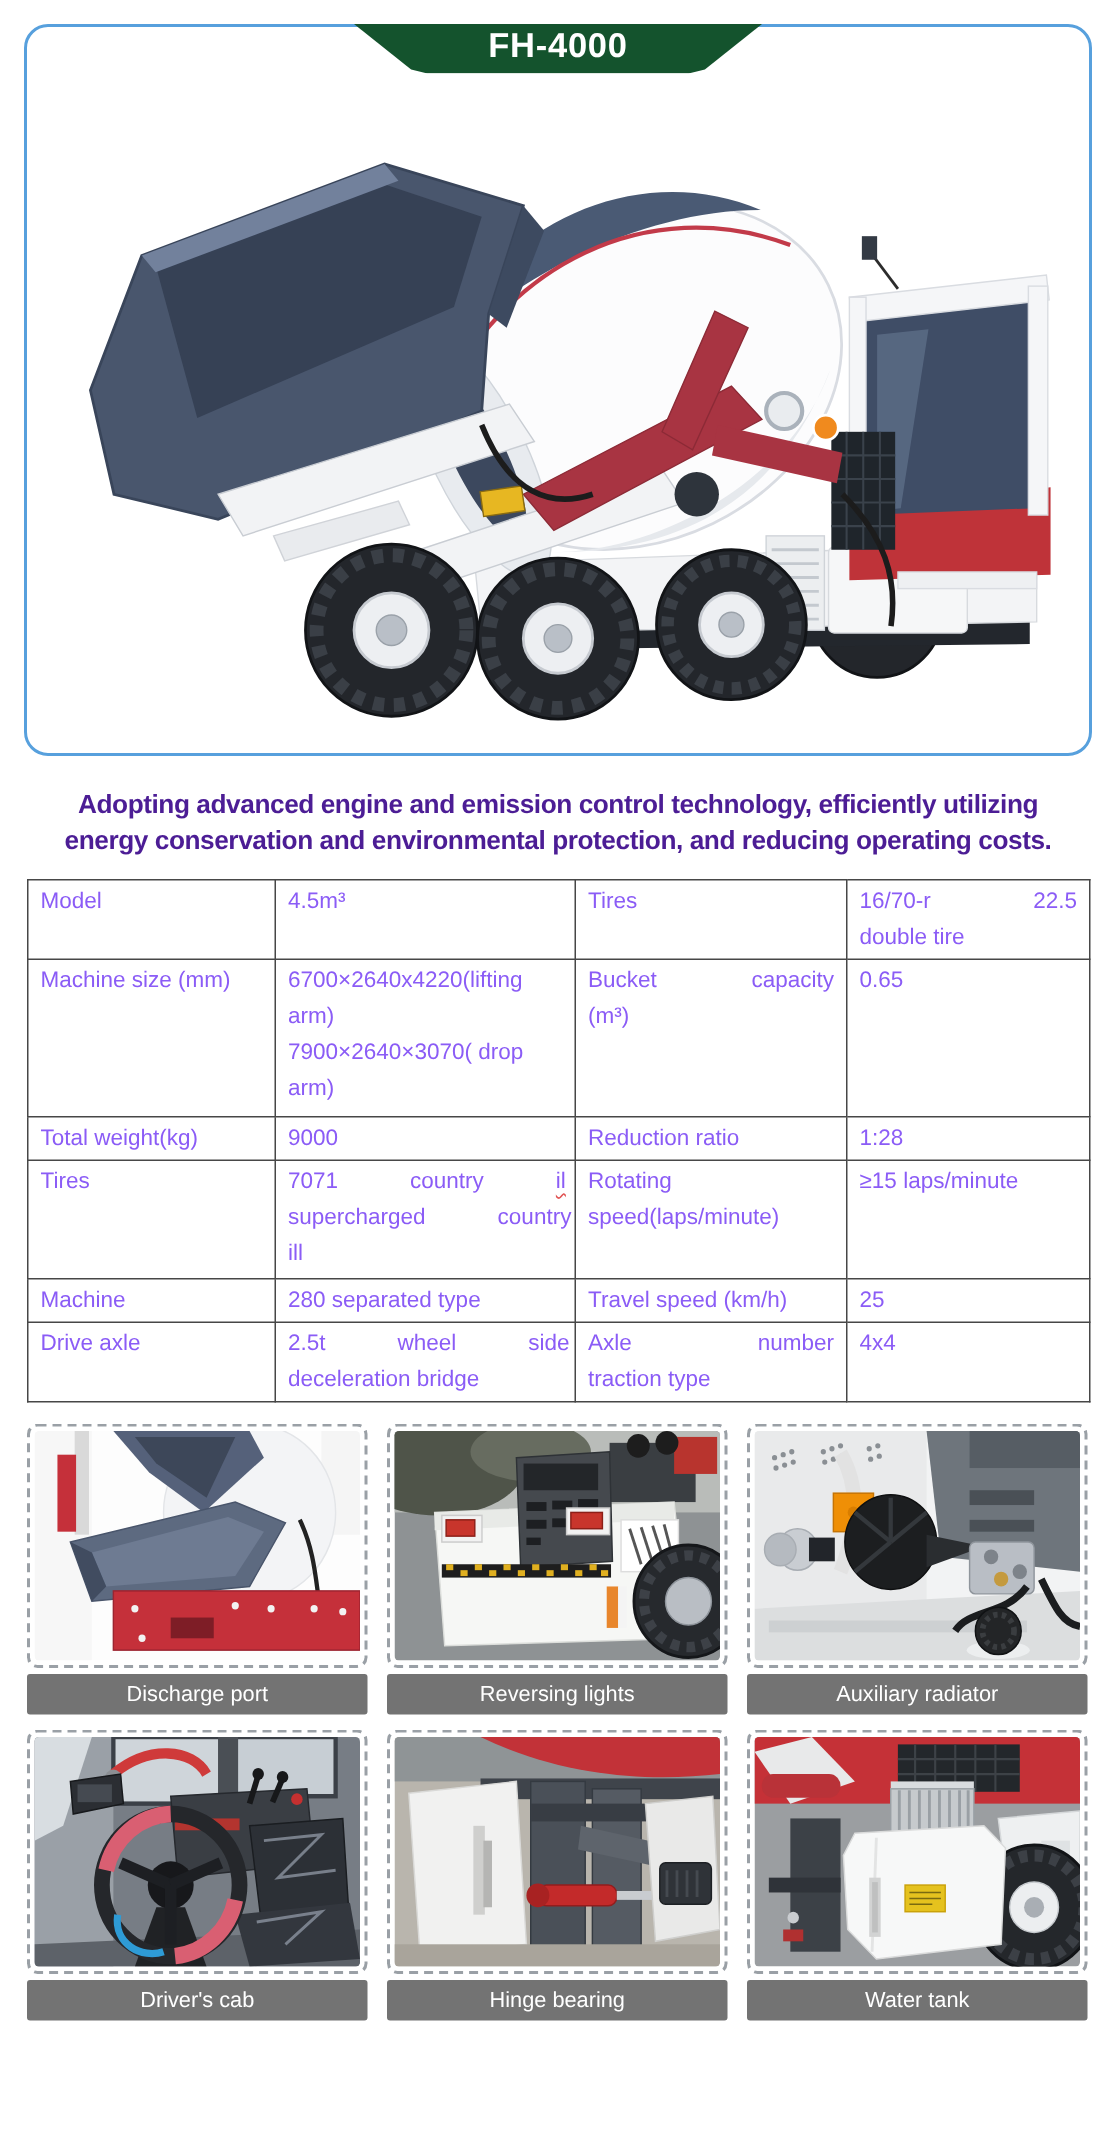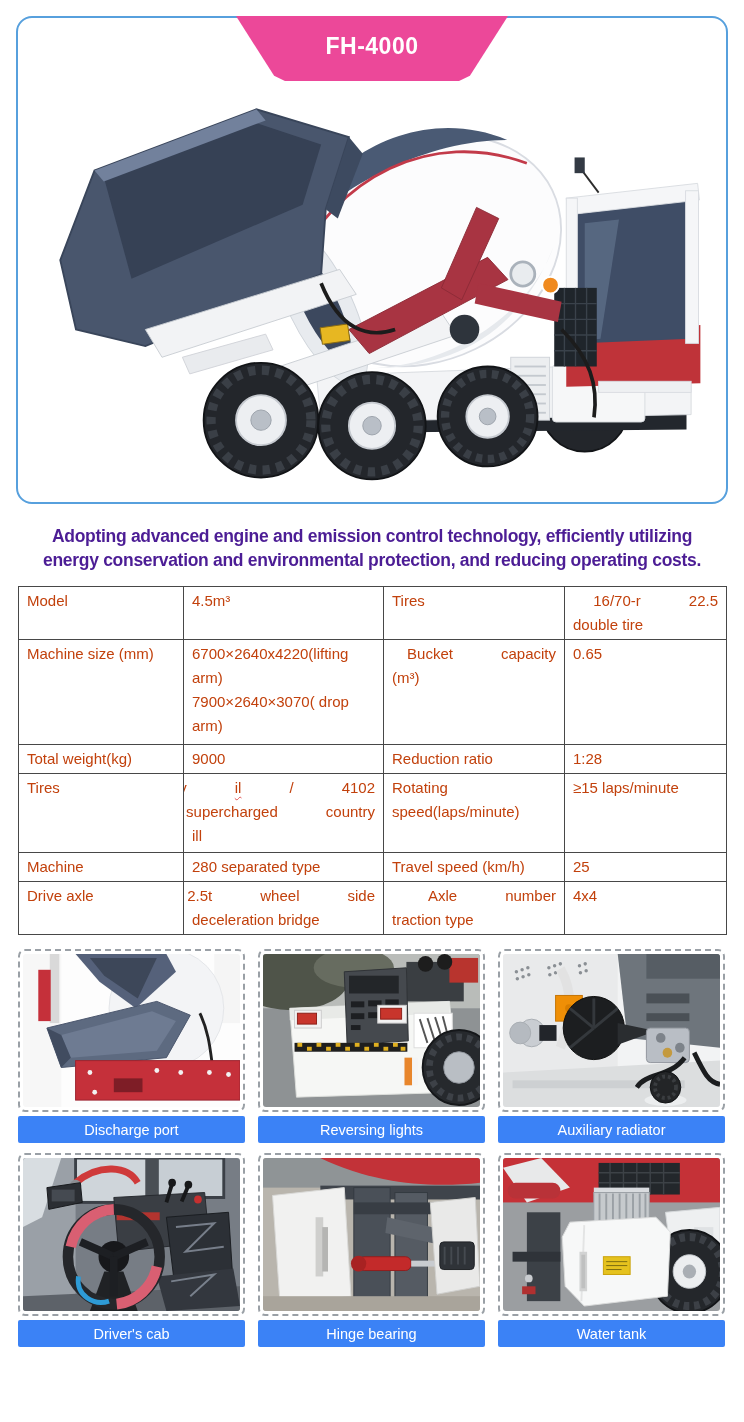--- a/index.html
+++ b/index.html
@@ -7,61 +7,61 @@
     width:744px; height:1422px; overflow:hidden; background:#ffffff;
     font-family:"Liberation Sans", sans-serif; color:#2e2e2e;
   }
   
   .hero-box {
     position:relative; margin:16px 16px 0; height:488px;
     border:2px solid #57a0dd; border-radius:16px; background:#fff;
   }
   .badge {
     position:absolute; top:-2px; left:50%; transform:translateX(-50%);
-    width:272px; height:65px; background:#ec4899;
+    width:272px; height:33px; background:#14532d;
     clip-path:polygon(0 0,100% 0,86% 92%,82% 100%,18% 100%,14% 92%);
     display:flex; align-items:center; justify-content:center;
   }
   .badge span {
     color:#fff; font-weight:bold; font-size:23px; letter-spacing:0.5px; padding-bottom:4px;
   }
   .hero-art { position:absolute; left:4px; right:4px; top:34px; bottom:6px; }
   .hero-art svg { width:100%; height:100%; }
   
   .desc {
     margin:20px 22px 0; text-align:center; font-weight:bold;
     font-size:17.5px; line-height:24px; letter-spacing:-0.3px; color:#4c1d95;
   }
   
   table.spec {
     margin:14px 18px 0; border-collapse:collapse; table-layout:fixed; width:708px;
   }
   table.spec td {
     border:1px solid #474747; vertical-align:top;
-    padding:2px 8px; font-size:15px; line-height:24px; color:#c2410c;
+    padding:2px 8px; font-size:15px; line-height:24px; color:#8b5cf6;
     overflow:hidden;
   }
   col.c1{width:165px} col.c2{width:200px} col.c3{width:181px} col.c4{width:162px}
   tr.r1{height:52px} tr.r2{height:105px} tr.r3{height:56px} tr.r4{height:26px}
   tr.r5{height:79px} tr.r6{height:32px} tr.r7{height:26px} tr.r8{height:51px}
-  .jline { display:flex; justify-content:flex-end;gap:48px; }
+  .jline { display:flex; justify-content:space-between;gap:48px; }
   .misspell { text-decoration:underline wavy #e05252 1px; text-underline-offset:3px; }
   
   .gallery {
     margin:14px 18px 0; display:grid;
     grid-template-columns:repeat(3,227px); column-gap:13px; row-gap:10px;
   }
   .g-item { width:227px; }
   .thumb {
     height:163px; border:2px dashed #9aa0a6; border-radius:7px;
     padding:3px; background:#fff;
   }
   .thumb svg { width:100%; height:100%; display:block; border-radius:3px; }
   .cap {
-    margin-top:4px; height:27px; background:#3b82f6; border-radius:2px;
+    margin-top:4px; height:27px; background:#737373; border-radius:2px;
     display:flex; align-items:center; justify-content:center;
     color:#fff; font-size:14.5px;
   }
 </style>
 </head>
 <body>
 
 <div class="hero-box">
   <div class="badge">
     <span>FH-4000</span>

